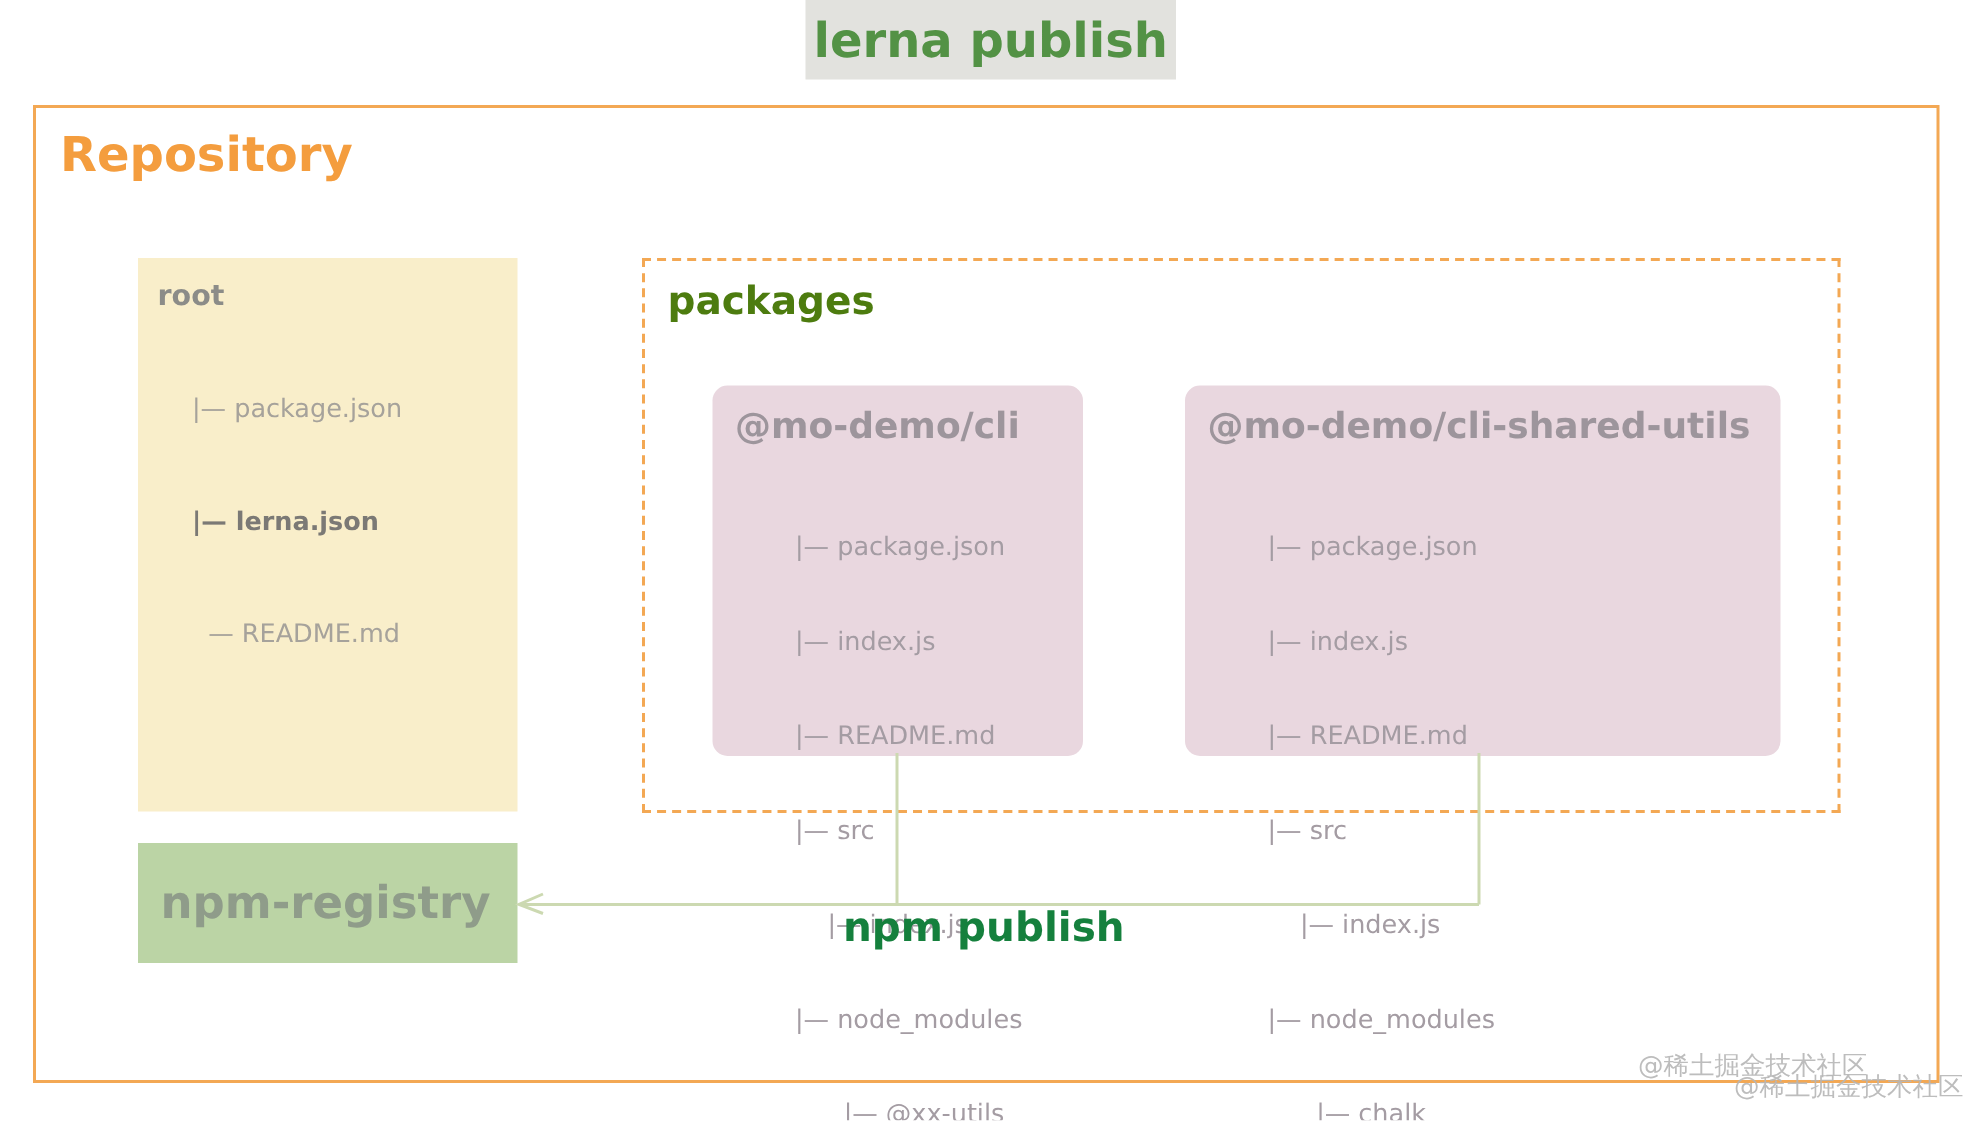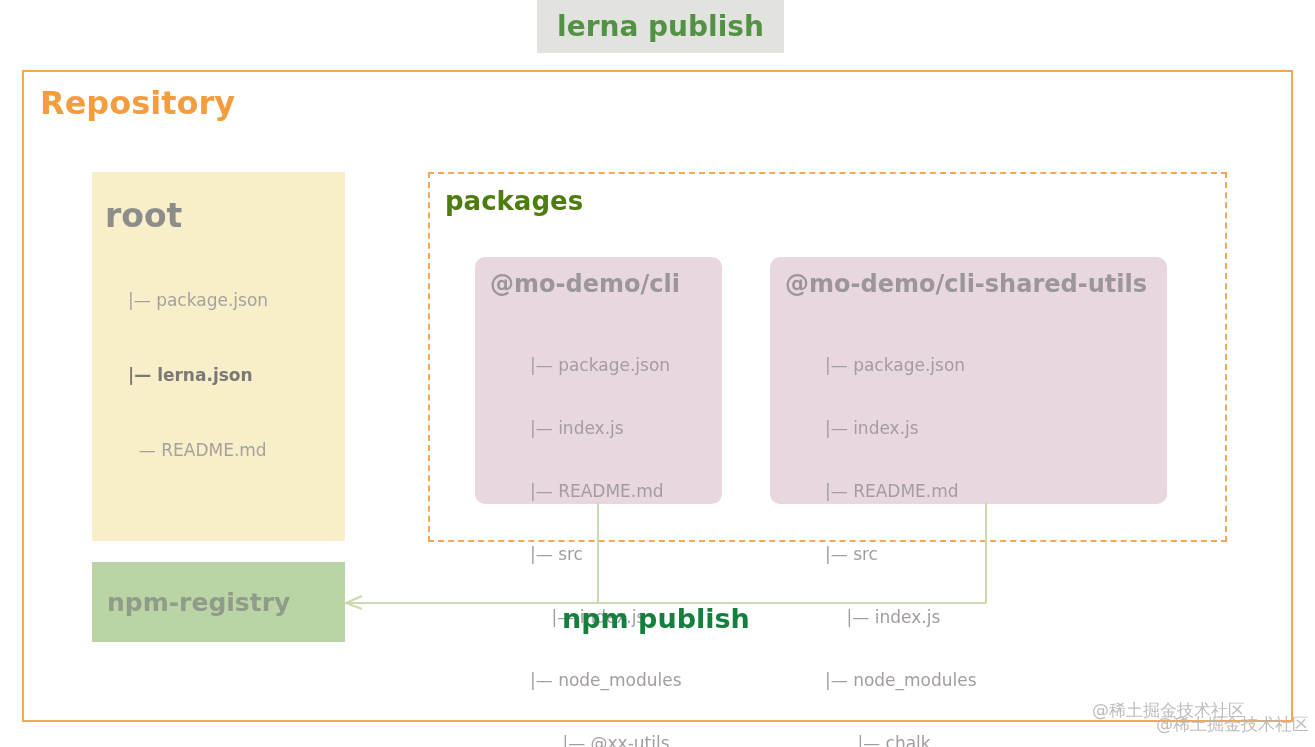--- a/index.html
+++ b/index.html
@@ -5,66 +5,66 @@
   html,body{margin:0;padding:0;background:#ffffff;}
   .canvas{
     position:relative;width:1315px;height:747px;overflow:hidden;
     font-family:"DejaVu Sans", sans-serif;background:#ffffff;
   }
   
   .title-box{
     position:absolute;left:537px;top:0;width:247px;height:53px;
     background:#e2e2de;display:flex;align-items:center;justify-content:center;
   }
-  .title-box .t{color:#539245;font-size:28px;font-weight:600;}
+  .title-box .t{color:#539245;font-size:32px;font-weight:600;}
   
   .repo-box{
     position:absolute;left:22px;top:70px;width:1267px;height:648px;
     border:2px solid #f3a854;background:#ffffff;box-sizing:content-box;
   }
   .repo-label{
     position:absolute;left:40px;top:84px;color:#f49d3e;font-size:32px;font-weight:600;
   }
   
   .root-box{
     position:absolute;left:92px;top:172px;width:253px;height:369px;
     background:#f9eeca;
   }
   .root-box .box-title{
-    padding:24px 0 0 13px;color:#8c8c88;font-size:33px;font-weight:600;
+    padding:14px 0 0 13px;color:#8c8c88;font-size:19px;font-weight:600;
   }
   .tree{white-space:pre;}
   .root-box .tree{
     margin:3px 0 0 36px;color:#a6a29b;font-size:17px;line-height:25px;
   }
   .tree-line.emph{color:#7b7975;font-weight:700;}
   
   .packages-box{
     position:absolute;left:428px;top:172px;width:799px;height:370px;
     border:2px dashed #f3a854;box-sizing:border-box;
   }
   .packages-label{
     position:absolute;left:15px;top:12px;color:#4d7c0f;font-size:26px;font-weight:600;
   }
   
   .pkg-card{position:absolute;top:83px;height:247px;background:#e9d7df;border-radius:10px;}
   .pkg-card.c1{left:45px;width:247px;}
-  .pkg-card.c2{left:340px;width:397px;}
+  .pkg-card.c2{left:360px;width:397px;}
   .pkg-card .box-title{
     padding:13px 0 0 15px;color:#9d959c;font-size:24px;font-weight:600;
   }
   .pkg-card .tree{
     margin:15px 0 0 55px;color:#a49ca3;font-size:17px;line-height:21px;
   }
   
   .registry-box{
     position:absolute;left:92px;top:562px;width:253px;height:80px;
     background:#bbd4a5;display:flex;align-items:center;
   }
-  .registry-box .t{margin-left:15px;color:#8f9c8a;font-size:25px;font-weight:600;}
+  .registry-box .t{margin-left:15px;color:#8f9c8a;font-size:30px;font-weight:600;}
   
   svg.arrows{position:absolute;left:0;top:0;pointer-events:none;}
   
   .npm-publish-label{
     position:absolute;left:562px;top:603px;color:#15803d;font-size:27px;font-weight:600;
   }
   
   .wm{position:absolute;color:#b6b6b6;font-size:17px;opacity:.9;}
   .wm.w1{right:70px;top:699px;}
   .wm.w2{right:6px;top:713px;}

